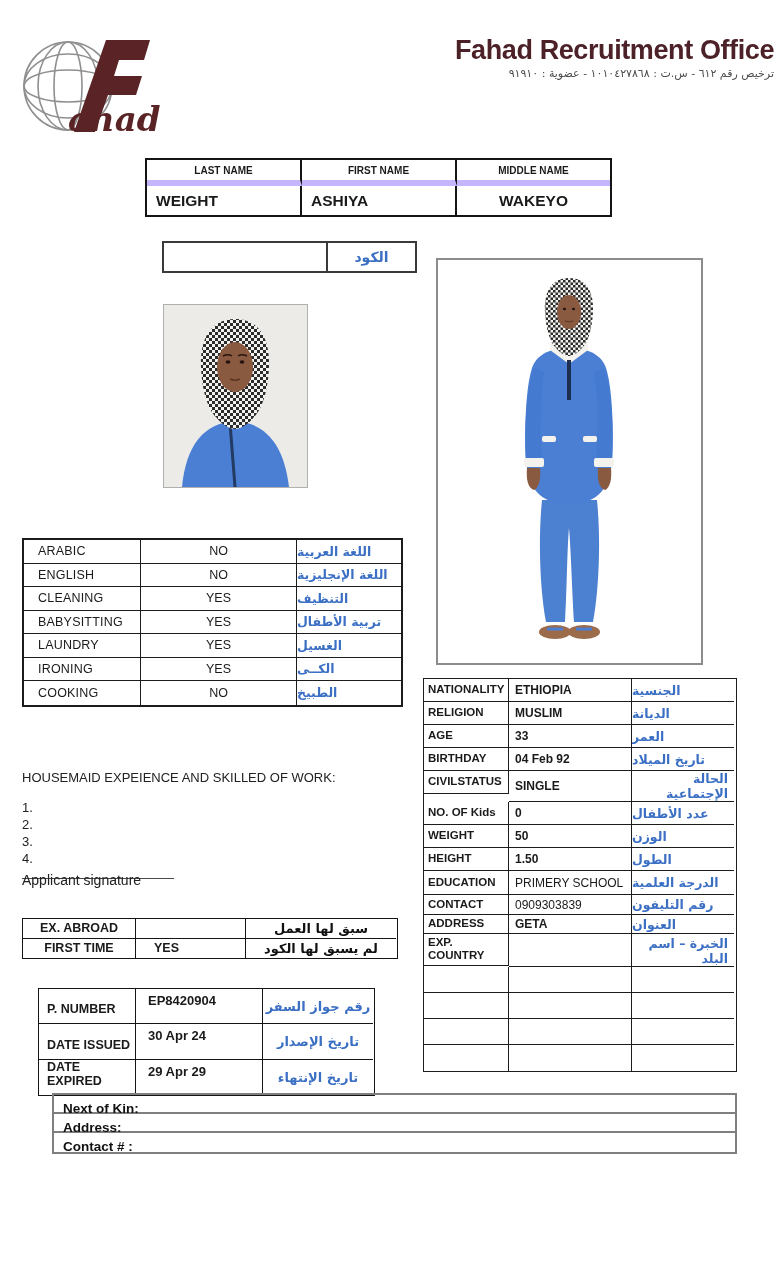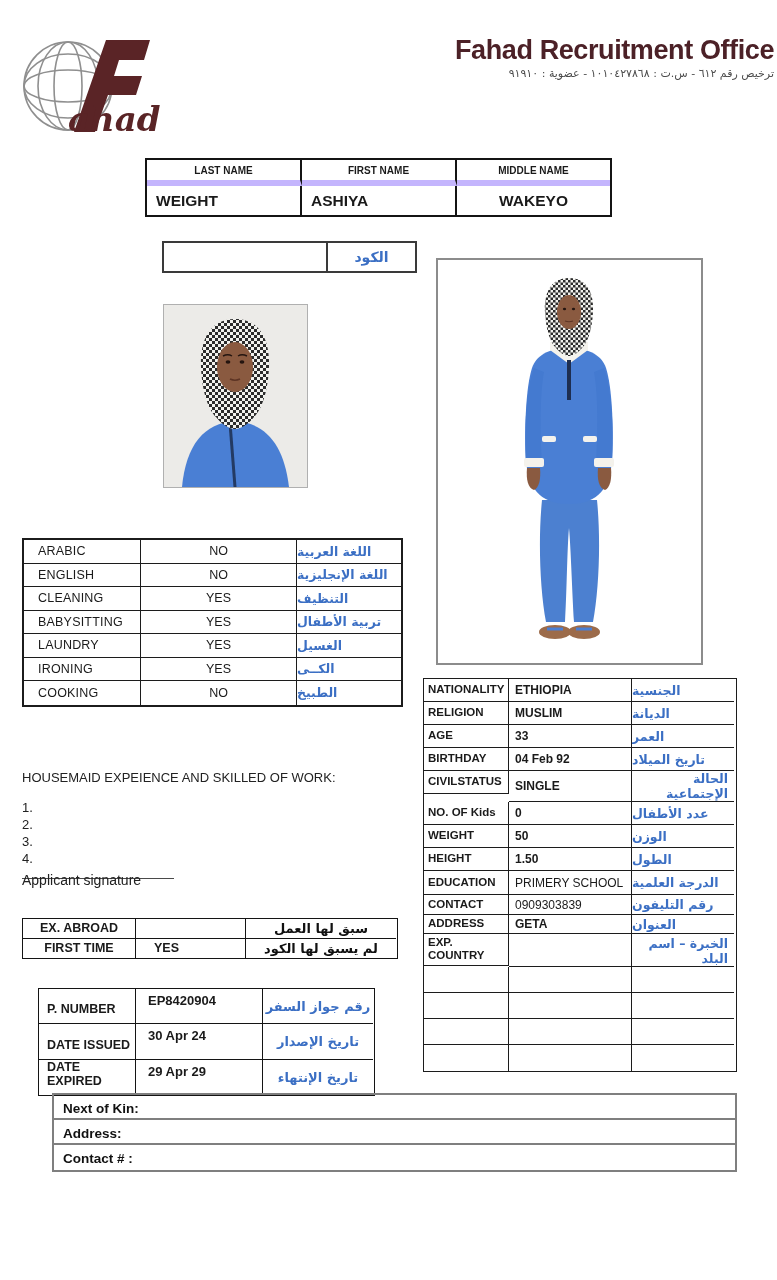--- a/index.html
+++ b/index.html
@@ -87,21 +87,21 @@
                     grid-template-columns:97px 127px 110px; grid-auto-rows:35.3px; }
   #passport-table .cell { border-right:1.5px solid #141414; border-bottom:1.5px solid #141414; }
   #passport-table .cell:nth-child(3n) { border-right:none; }
   #passport-table .cell:nth-last-child(-n+3) { border-bottom:none; }
   #passport-table .lbl { font-weight:bold; font-size:12.5px; padding-left:8px; align-items:flex-end; padding-bottom:7px; }
   #passport-table .val { font-weight:bold; font-size:13px; align-items:flex-start; padding:4px 0 0 12px; }
   #passport-table .ar  { font-size:13px; justify-content:center; }
 
   
   #kin-table { left:52px; top:1093px; width:685px; border:2px solid #7f7f7f; }
-  #kin-table .row { height:25px; border-bottom:2px solid #7f7f7f; padding:4px 0 0 9px; }
+  #kin-table .row { height:19px; border-bottom:2px solid #7f7f7f; padding:4px 0 0 9px; }
   #kin-table .row:last-child { border-bottom:none; }
   #kin-table .row span { font-weight:bold; font-size:13.5px; color:#111; }
 </style>
 </head>
 <body>
 
 <svg id="logo" class="abs" viewBox="0 0 152 116">
   <g stroke="#8f8f8f" stroke-width="1.6" fill="none">
     <circle cx="52" cy="60" r="44"></circle>
     <ellipse cx="52" cy="60" rx="30" ry="44"></ellipse>

